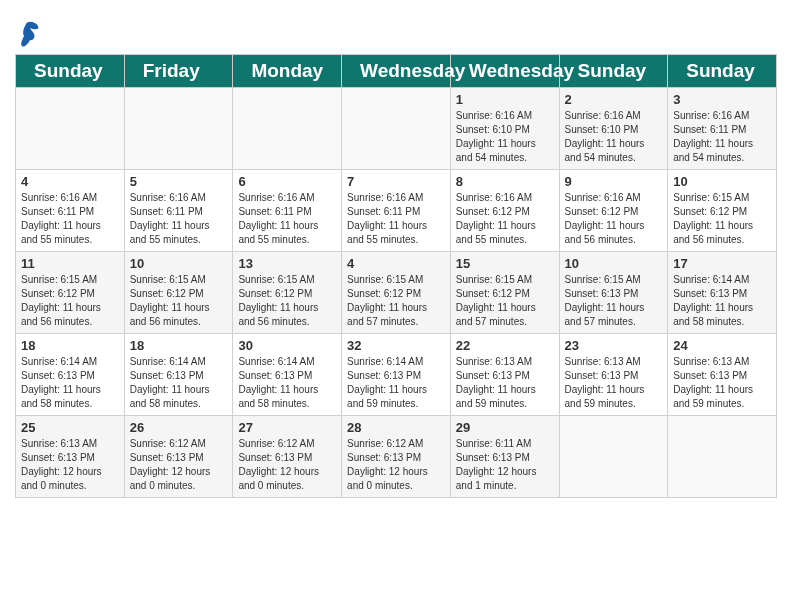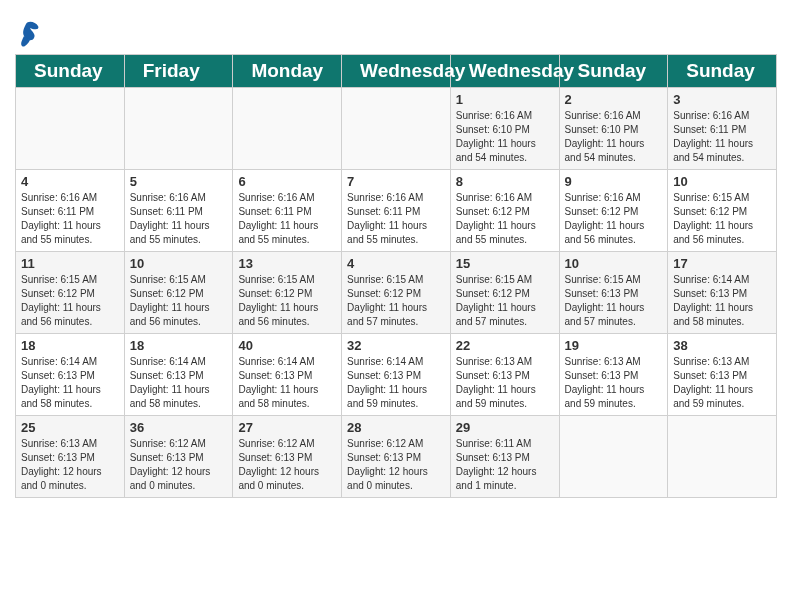--- a/index.html
+++ b/index.html
@@ -272,65 +272,65 @@
 and 58 minutes.</div>
         </td>
         <td>
           <span class="day-number">18</span>
           <div class="day-info" style="white-space: pre-line;">Sunrise: 6:14 AM
 Sunset: 6:13 PM
 Daylight: 11 hours
 and 58 minutes.</div>
         </td>
         <td>
-          <span class="day-number">40</span>
+          <span class="day-number">30</span>
           <div class="day-info" style="white-space: pre-line;">Sunrise: 6:14 AM
 Sunset: 6:13 PM
 Daylight: 11 hours
 and 58 minutes.</div>
         </td>
         <td>
           <span class="day-number">32</span>
           <div class="day-info" style="white-space: pre-line;">Sunrise: 6:14 AM
 Sunset: 6:13 PM
 Daylight: 11 hours
 and 59 minutes.</div>
         </td>
         <td>
           <span class="day-number">22</span>
           <div class="day-info" style="white-space: pre-line;">Sunrise: 6:13 AM
 Sunset: 6:13 PM
 Daylight: 11 hours
 and 59 minutes.</div>
         </td>
         <td>
-          <span class="day-number">19</span>
+          <span class="day-number">23</span>
           <div class="day-info" style="white-space: pre-line;">Sunrise: 6:13 AM
 Sunset: 6:13 PM
 Daylight: 11 hours
 and 59 minutes.</div>
         </td>
         <td>
-          <span class="day-number">38</span>
+          <span class="day-number">24</span>
           <div class="day-info" style="white-space: pre-line;">Sunrise: 6:13 AM
 Sunset: 6:13 PM
 Daylight: 11 hours
 and 59 minutes.</div>
         </td>
       </tr>
       <tr>
         <td>
           <span class="day-number">25</span>
           <div class="day-info" style="white-space: pre-line;">Sunrise: 6:13 AM
 Sunset: 6:13 PM
 Daylight: 12 hours
 and 0 minutes.</div>
         </td>
         <td>
-          <span class="day-number">36</span>
+          <span class="day-number">26</span>
           <div class="day-info" style="white-space: pre-line;">Sunrise: 6:12 AM
 Sunset: 6:13 PM
 Daylight: 12 hours
 and 0 minutes.</div>
         </td>
         <td>
           <span class="day-number">27</span>
           <div class="day-info" style="white-space: pre-line;">Sunrise: 6:12 AM
 Sunset: 6:13 PM
 Daylight: 12 hours

